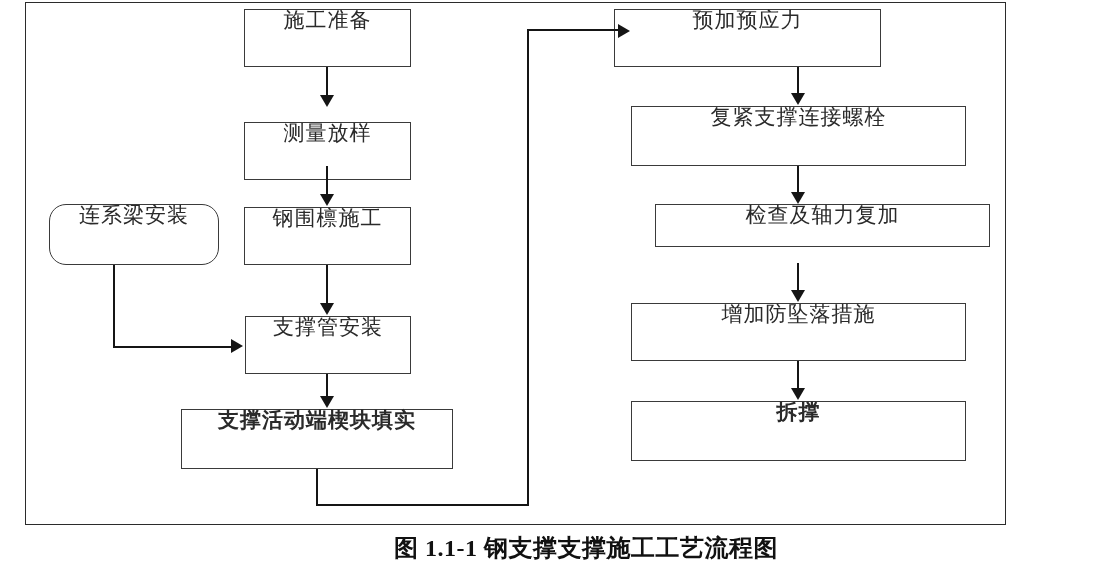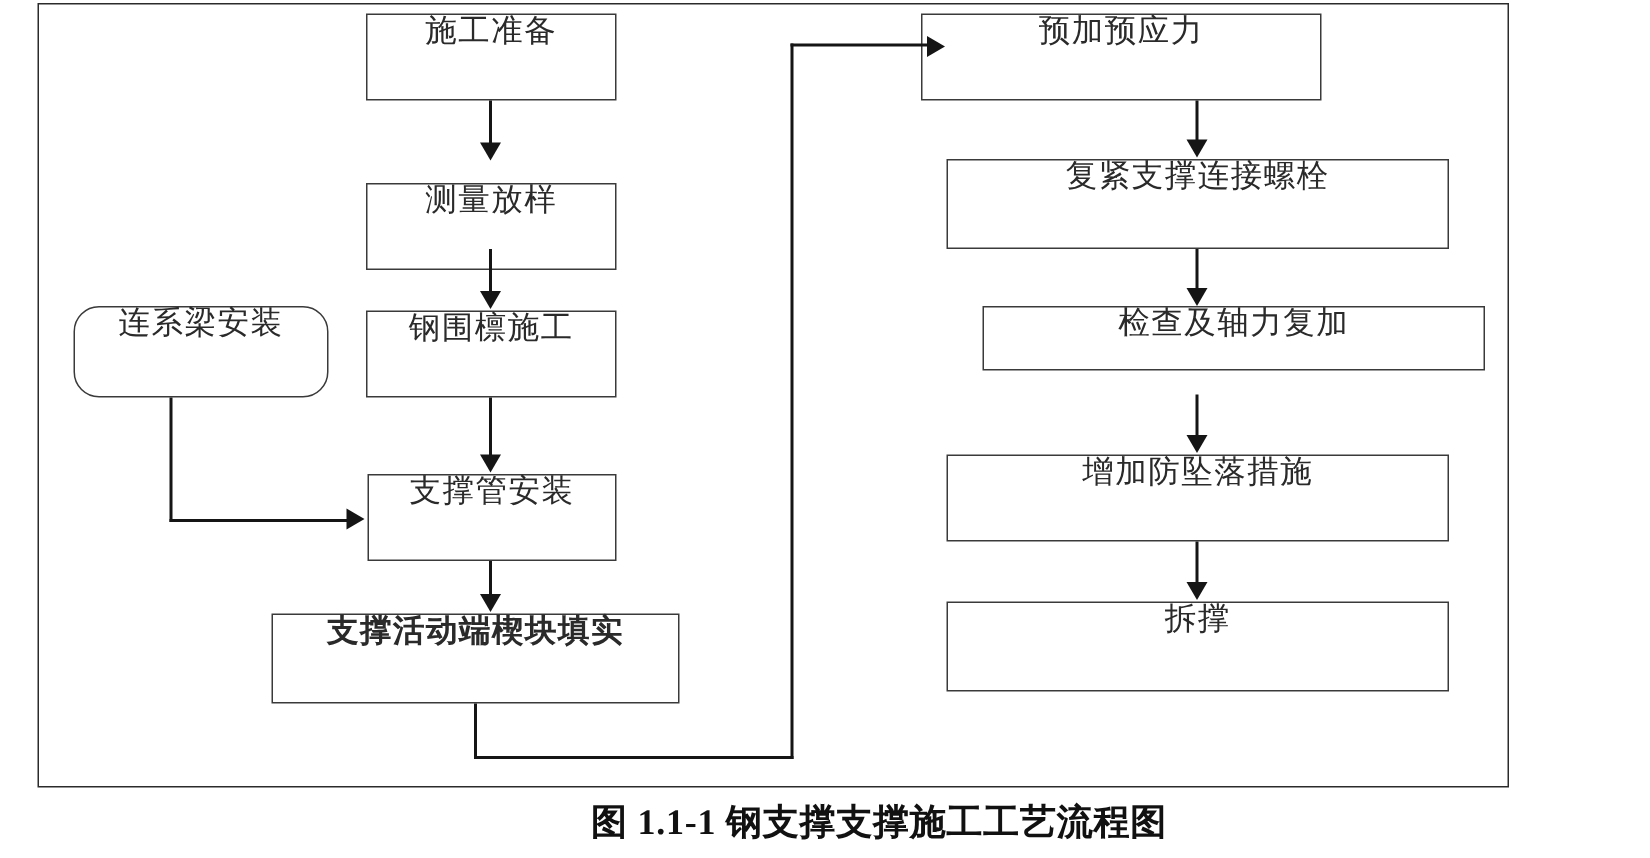--- a/index.html
+++ b/index.html
@@ -121,21 +121,21 @@
     </div>
 
     <div class="node" style="left:605px; top:201px; width:335px; height:43px;margin-left:24px;">
       <span class="node-label">检查及轴力复加</span>
     </div>
 
     <div class="node" style="left:605px; top:300px; width:335px; height:58px;">
       <span class="node-label">增加防坠落措施</span>
     </div>
 
-    <div class="node" style="left:605px; top:398px; width:335px; height:60px;">
+    <div class="node" style="left:605px; top:398px; width:335px; height:60px;font-weight:bold;">
       <span class="node-label">拆撑</span>
     </div>
 
     <div class="conn conn-v" style="left:300px; top:64px; height:30px;"></div>
     <div class="arrowhead arrow-down" style="left:293.7px; top:92px;"></div>
 
     <div class="conn conn-v" style="left:300px; top:163px; height:30px;"></div>
     <div class="arrowhead arrow-down" style="left:293.7px; top:191px;"></div>
 
     <div class="conn conn-v" style="left:300px; top:262px; height:40px;"></div>

